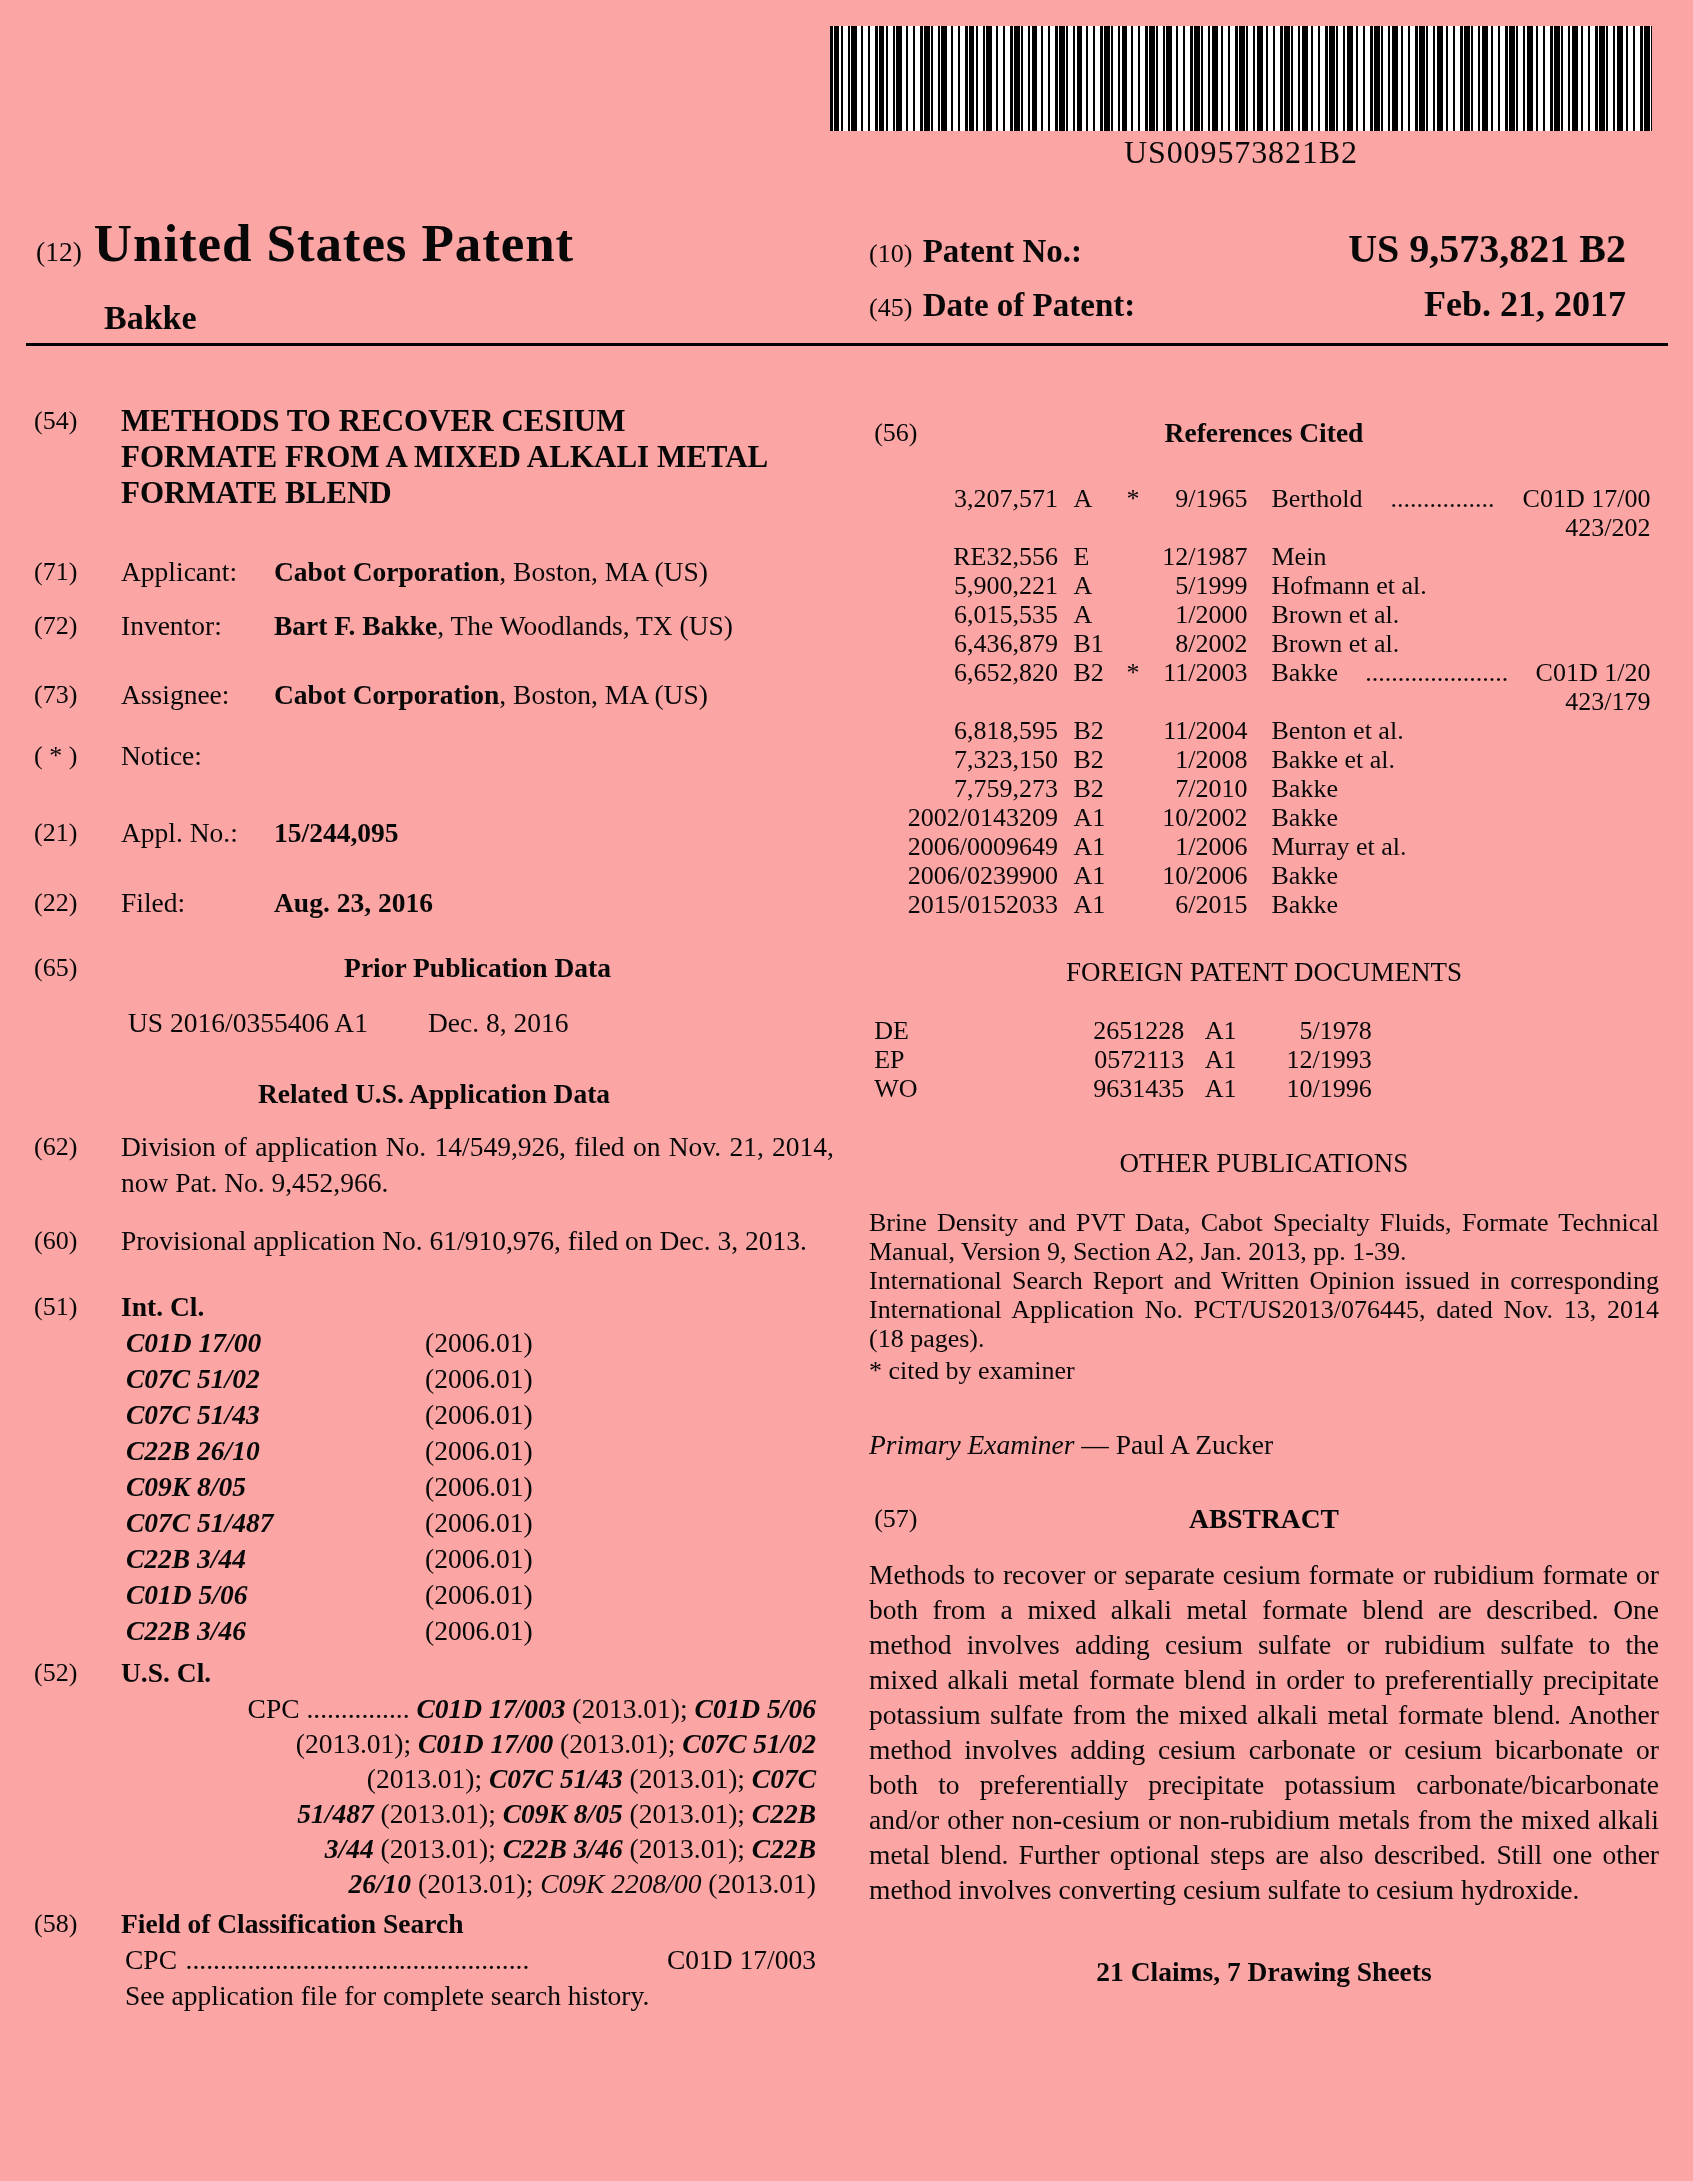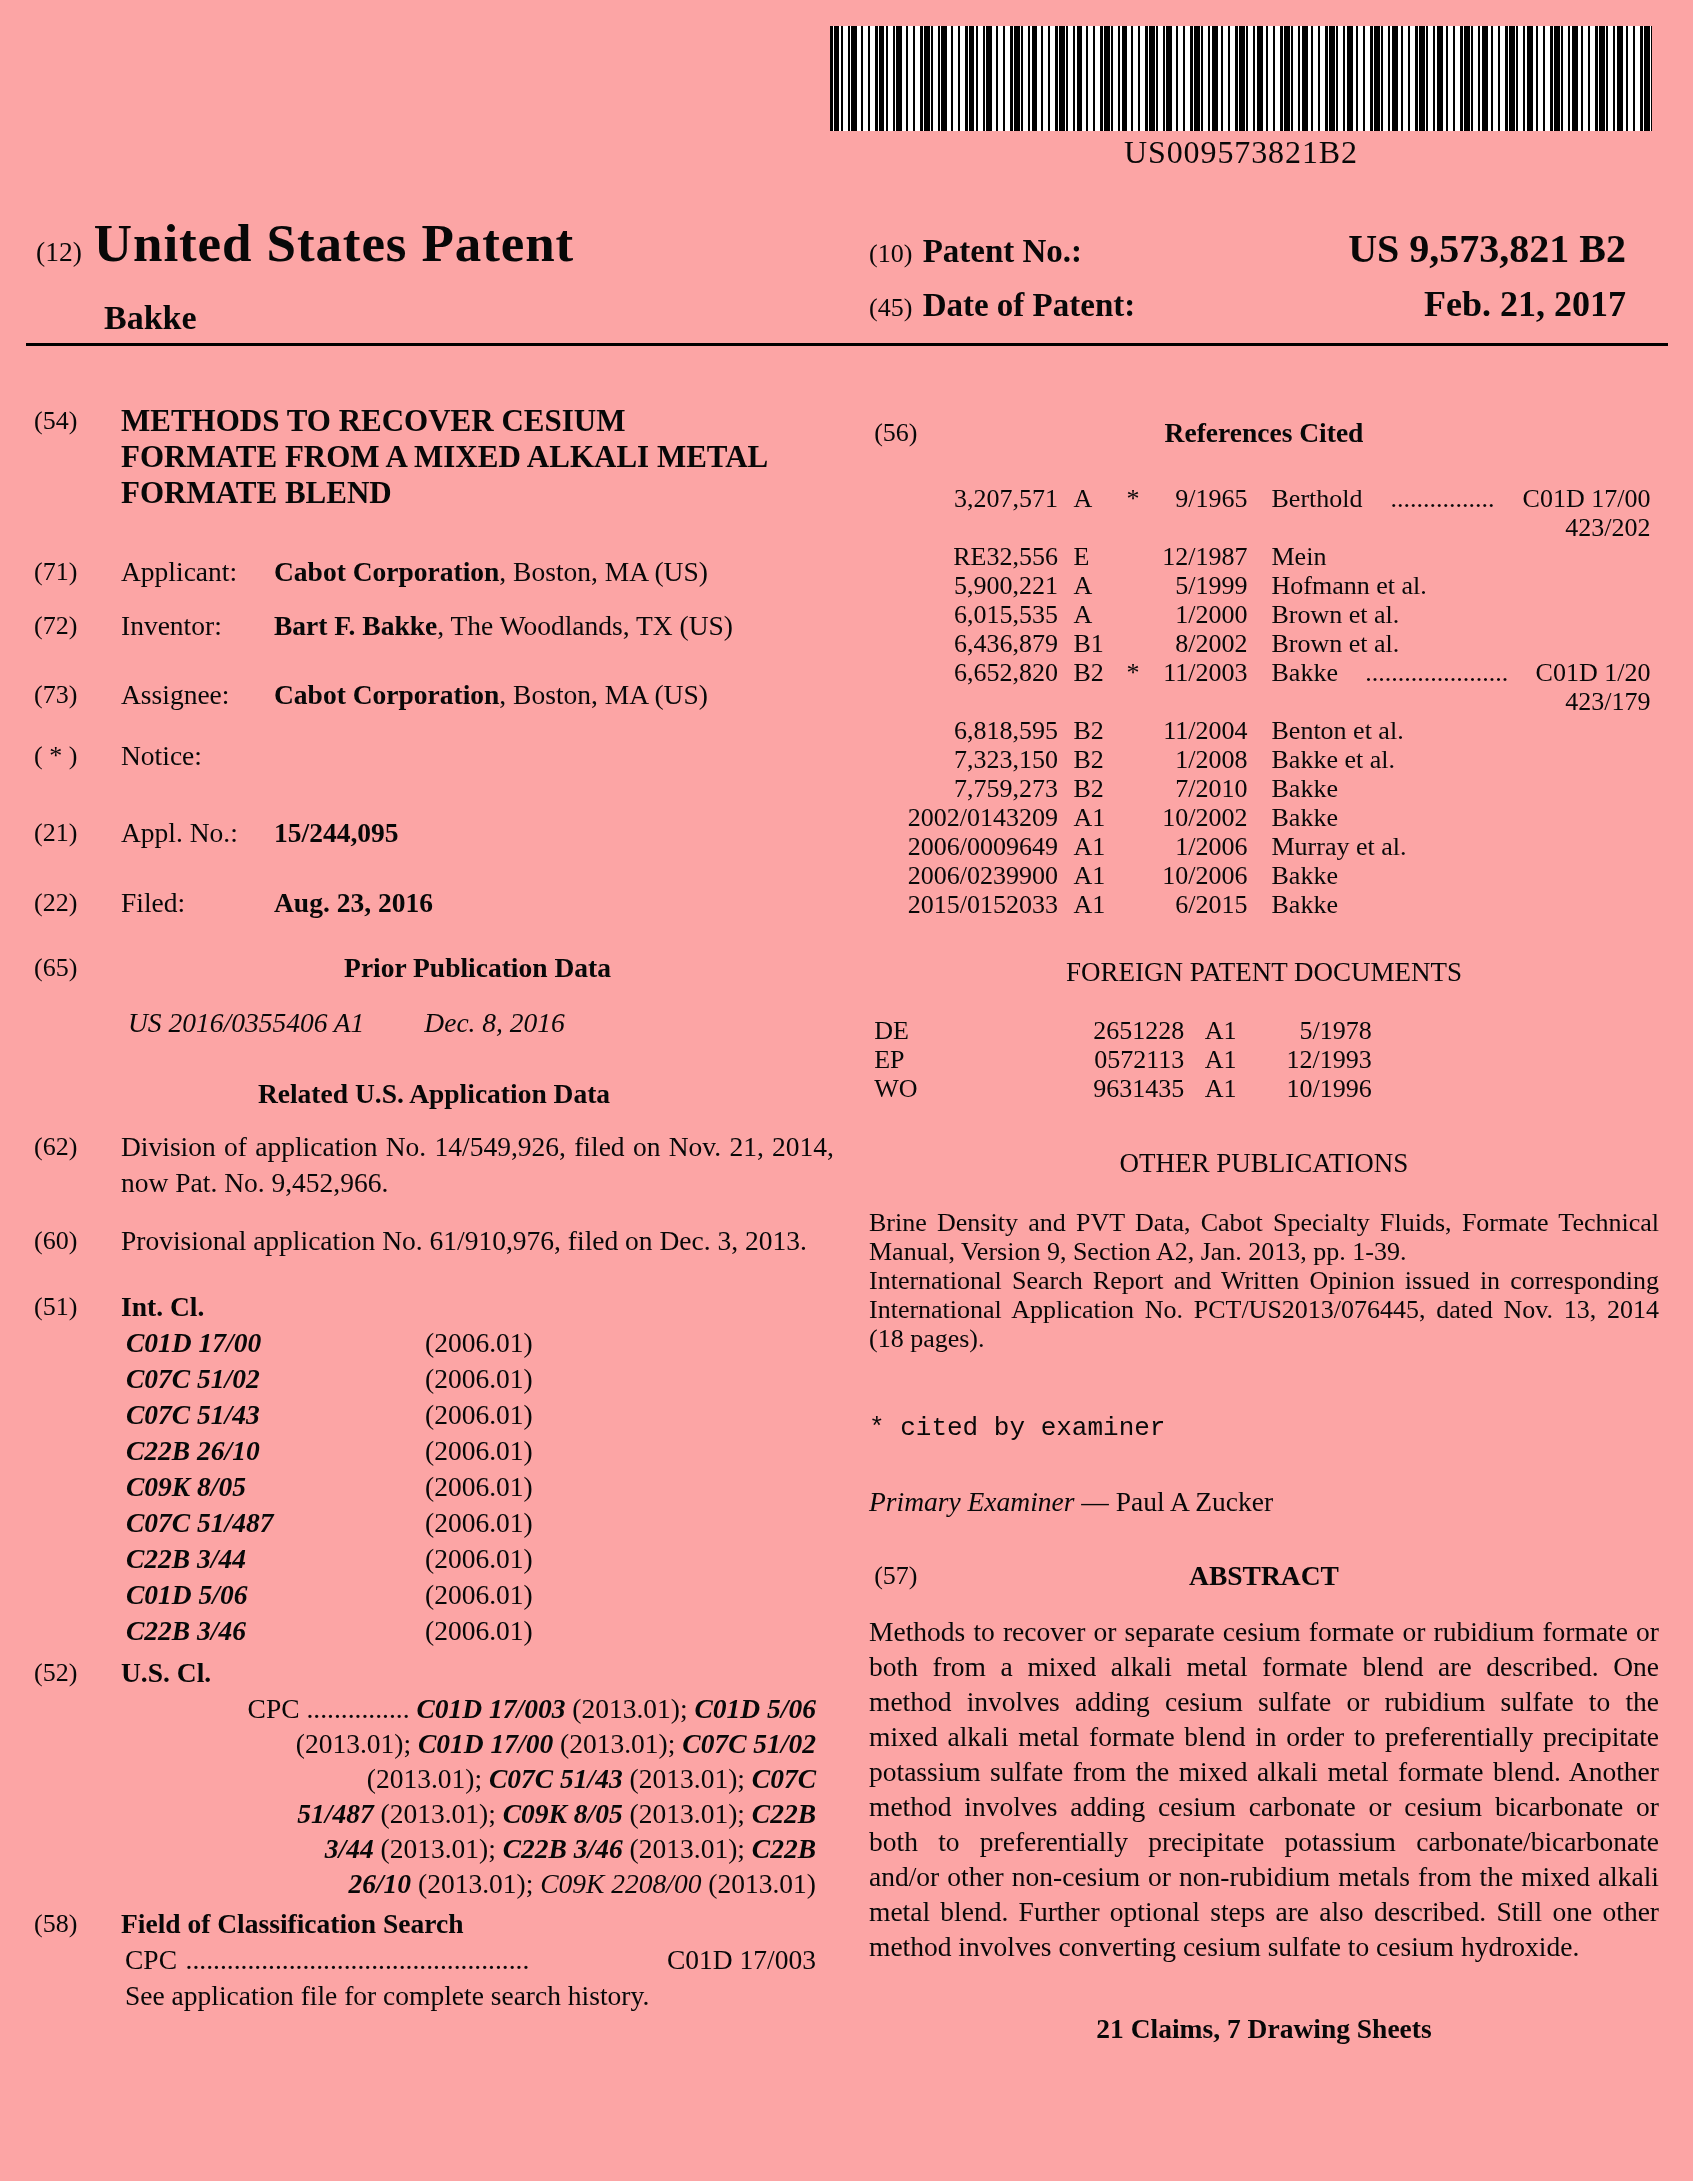--- a/index.html
+++ b/index.html
@@ -37,21 +37,21 @@
   .fld{width:153px;flex:none;}
   .val{flex:1;}
   .b{font-weight:bold;}
   .bi{font-weight:bold;font-style:italic;}
   .it{font-style:italic;}
   .just{text-align:justify;}
 
   .title-lines{font-size:31px;font-weight:bold;line-height:36px;}
   .center-bold{flex:1;text-align:center;font-weight:bold;}
   .center-bold-full{text-align:center;font-weight:bold;}
-  .pub-row{padding-left:94px;display:flex;font-style:italic;}
+  .pub-row{padding-left:94px;display:flex;}
   .pub-date{margin-left:60px;}
 
   .int-row{display:flex;padding-left:92px;}
   .int-code{width:299px;flex:none;}
 
   .cpc-block{line-height:35px;text-align:right;padding-right:18px;}
   .cpc-line{white-space:pre;}
   .cpc-first{text-align:right;padding-left:91px;}
 
   .fcs-line{display:flex;padding-left:91px;padding-right:18px;}
@@ -406,21 +406,21 @@
         </div>
     </div>
 
     <div class="sub-head" style="margin-top:45px;">OTHER PUBLICATIONS</div>
 
     <div style="margin-top:29px;">
       <p class="pub-para">Brine Density and PVT Data, Cabot Specialty Fluids, Formate Technical Manual, Version 9, Section A2, Jan. 2013, pp. 1-39.</p>
       <p class="pub-para">International Search Report and Written Opinion issued in corresponding International Application No. PCT/US2013/076445, dated Nov. 13, 2014 (18 pages).</p>
     </div>
 
-    <div class="cited-note" style="margin-top:57px;font-family:Liberation Mono, monospace;">* cited by examiner</div>
+    <div class="cited-note" style="">* cited by examiner</div>
 
     <div style="margin-top:38px;">
       <span class="it">Primary Examiner</span>
       <span>— Paul A Zucker</span>
     </div>
 
     <div class="rel-head" style="margin-top:38px;">
       <span class="corner-lab">(57)</span>
       <div class="center-bold-full">ABSTRACT</div>
     </div>

